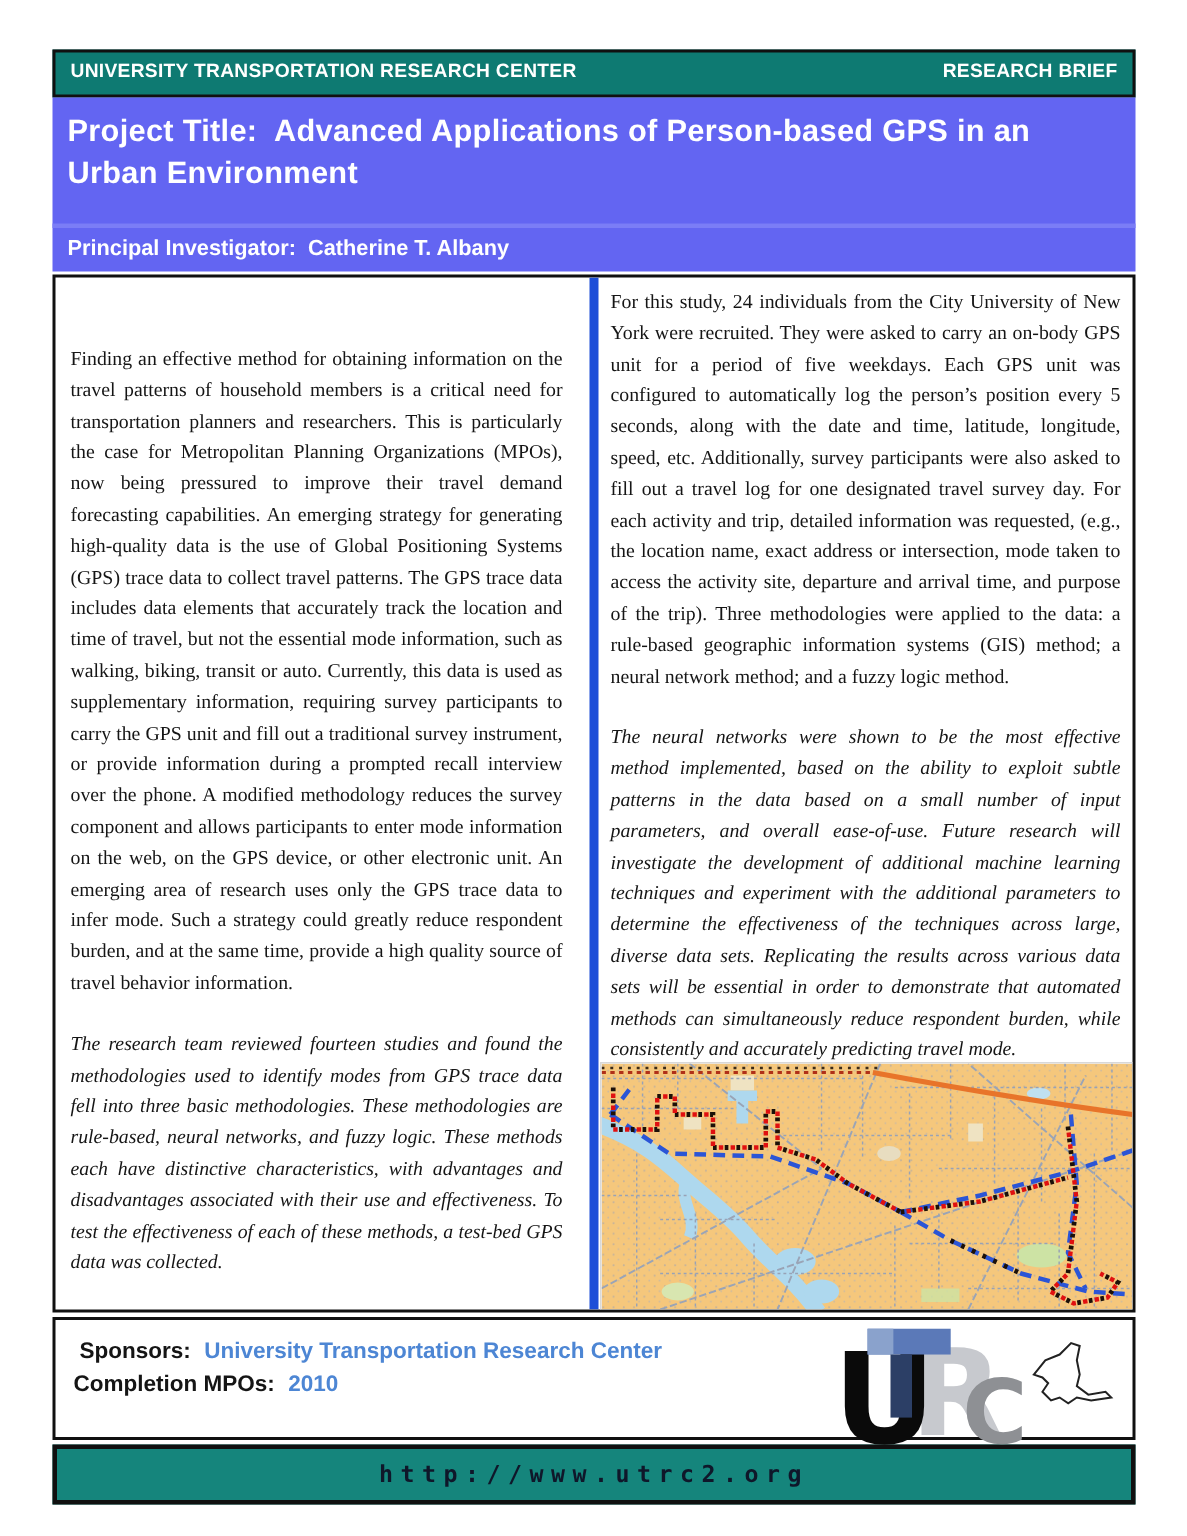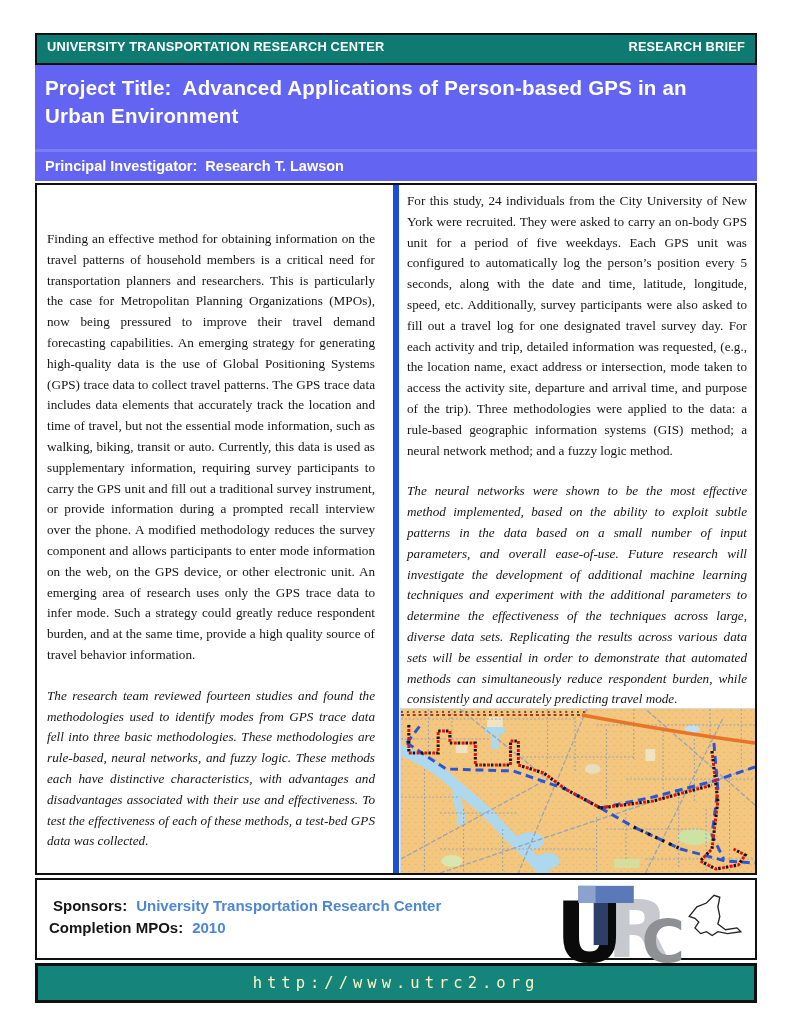--- a/index.html
+++ b/index.html
@@ -45,54 +45,54 @@
     text-align:justify; color:#151515;
   }
   p.body-text + p.body-text { margin-top:20px;font-style:italic; }
 
   .map-wrap { position:absolute; left:2px; right:0; bottom:0; height:164px; outline:1px solid #d8d8d8; }
   .map-wrap svg { display:block; width:100%; height:100%; }
 
   
   .footer-box {
     margin-top:3px; border:2px solid #101010; height:82px;
-    position:relative; padding:15px 12px 0 12px; background:#ffffff;
+    position:relative; padding:10px 12px 0 12px; background:#ffffff;
   }
   .footer-row { font-size:15px; font-weight:bold; color:#151515; line-height:21.5px; }
   .footer-row .flabel { color:#151515; }
   .footer-row .fvalue { color:#4d86d4; margin-left:9px; }
   .footer-row.first { padding-left:4px; }
   .logo { position:absolute; right:6px; top:2px; width:196px; height:86px; }
   .logo svg { display:block; width:100%; height:100%; overflow:visible; }
 
   
   .urlbar {
     margin-top:3px; border:3px solid #101010; background:#15857c; height:40px;
     display:flex; align-items:center; justify-content:center;
   }
   .urlbar .url {
-    color:#fef9c3; font-weight:normal; font-size:15.5px; letter-spacing:5px;
+    color:#0f172a; font-weight:bold; font-size:15.5px; letter-spacing:5px;
     font-family:"DejaVu Sans Mono", monospace;
   }
 </style>
 </head>
 <body>
 
 <div class="page">
   <div class="content">
 
     <div class="topbar">
       <span class="hlabel">UNIVERSITY TRANSPORTATION RESEARCH CENTER</span>
       <span class="hlabel">RESEARCH BRIEF</span>
     </div>
 
     <div class="banner">
       <div class="banner-title">Project Title:  Advanced Applications of Person-based GPS in an Urban Environment</div>
       <div class="banner-divider"></div>
-      <div class="banner-pi">Principal Investigator:  Research T. Lawson</div>
+      <div class="banner-pi">Principal Investigator:  Catherine T. Albany</div>
     </div>
 
     <div class="body-box">
       <div class="col-left">
         <p class="body-text">Finding an effective method for obtaining information on the travel patterns of household members is a critical need for transportation planners and researchers.  This is particularly the case for Metropolitan Planning Organizations (MPOs), now being pressured to improve their travel demand forecasting capabilities.  An emerging strategy for generating high-quality data is the use of Global Positioning Systems (GPS) trace data to collect travel patterns.  The GPS trace data includes data elements that accurately track the location and time of travel, but not the essential mode information, such as walking, biking, transit or auto.  Currently, this data is used as supplementary information, requiring survey participants to carry the GPS unit and fill out a traditional survey instrument, or provide information during a prompted recall interview over the phone. A modified methodology reduces the survey component and allows participants to enter mode information on the web, on the GPS device, or other electronic unit. An emerging area of research uses only the GPS trace data to infer mode.  Such a strategy could greatly reduce respondent burden, and at the same time, provide a high quality source of travel behavior information.</p>
         <p class="body-text">The research team reviewed fourteen studies and found the methodologies used to identify modes from GPS trace data fell into three basic methodologies. These methodologies are rule-based, neural networks, and fuzzy logic.  These methods each have distinctive characteristics, with advantages and disadvantages associated with their use and effectiveness.   To test the effectiveness of each of these methods, a test-bed GPS data was collected.</p>
       </div>
       <div class="col-right">
         <p class="body-text">For this study, 24 individuals from the City University of New York were recruited.  They were asked to carry an on-body GPS unit for a period of five weekdays. Each GPS unit was configured to automatically log the person’s position every 5 seconds, along with the date and time, latitude, longitude, speed, etc.  Additionally, survey participants were also asked to fill out a travel log for one designated travel survey day.  For each activity and trip, detailed information was requested, (e.g., the location name, exact address or intersection, mode taken to access the activity site, departure and arrival time, and purpose of the trip).  Three methodologies were applied to the data:  a rule-based geographic information systems (GIS) method; a neural network method; and a fuzzy logic method.</p>
         <p class="body-text">The neural networks were shown to be the most effective method implemented, based on the ability to exploit subtle patterns in the data based on a small number of input parameters, and overall  ease-of-use. Future research will investigate the development of additional machine learning techniques and experiment with the additional parameters to determine the effectiveness of the techniques across large, diverse data sets. Replicating the results across various data sets will be essential in order to demonstrate that automated methods can simultaneously reduce respondent burden, while consistently and accurately predicting travel mode.</p>

